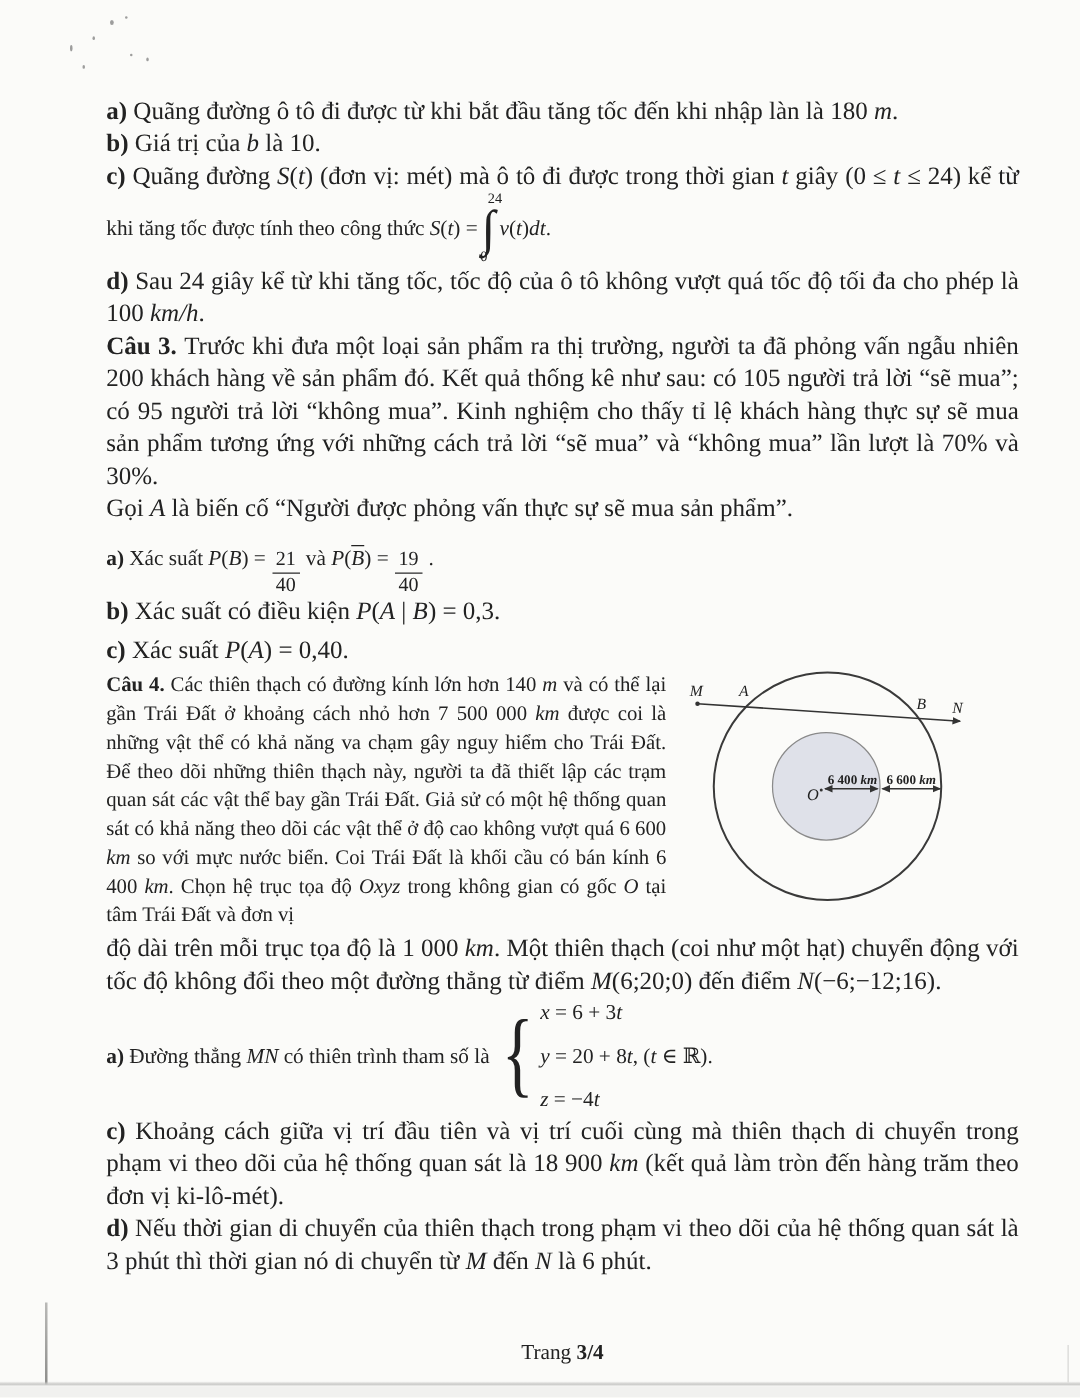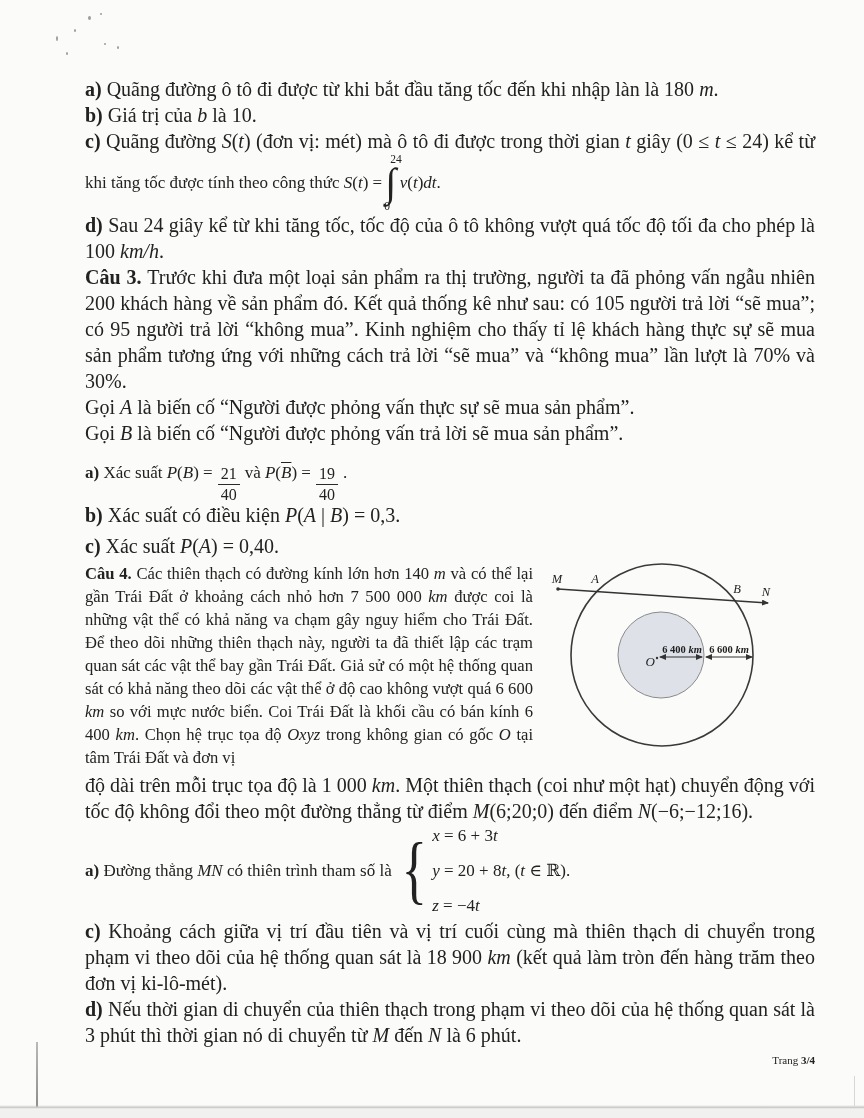--- a/index.html
+++ b/index.html
@@ -32,21 +32,21 @@
   
   .cases-row{min-height:76px;display:flex;align-items:center;}
   .brace{font-size:76px;font-weight:400;line-height:.85;transform:scaleX(.7);margin:0 0 4px 4px;color:#222;}
   .cases{display:inline-flex;flex-direction:column;gap:11px;font-size:17px;line-height:24px;}
   
   .q4block{overflow:visible;}
   .q4block::after{content:"";display:block;clear:both;}
   .fig{float:right;width:272px;height:206px;margin:0 0 4px 10px;}
   .tight{font-size:16.6px;line-height:23px;}
   .q4b-line{line-height:25px;}
-  .footer{font-size:11px;line-height:24px;text-align:right;}
+  .footer{font-size:17px;line-height:24px;text-align:center;margin-top:48px;}
   
   .speck{position:absolute;background:#7d7d7d;border-radius:50%;opacity:.75;}
   .left-hairline{position:absolute;left:36px;top:1042px;width:2px;height:66px;background:linear-gradient(#b9b9b7,#8d8d8b);}
   .bottom-paper{position:absolute;left:0;top:1109px;width:864px;height:9px;background:#f1f1ef;}
   .bottom-line{position:absolute;left:0;top:1105px;width:864px;height:4px;
     background:linear-gradient(180deg,rgba(220,220,218,0),#c9c9c7 60%,rgba(235,235,233,.4));}
   .right-hairline{position:absolute;left:854px;top:1076px;width:1px;height:30px;background:#d7d7d5;}
   svg text{font-family:"Liberation Serif","DejaVu Serif",serif;}
 </style>
 </head>
@@ -65,21 +65,20 @@
       <span class="int-glyph">∫</span>
       <span class="int-lower">0</span>
     </span>
     <span><span class="i">v</span><span>(</span><span class="i">t</span><span>)</span><span class="i">dt</span><span>.</span></span>
   </div>
 
   <p class="line"><span class="b">d) </span><span>Sau 24 giây kể từ khi tăng tốc, tốc độ của ô tô không vượt quá tốc độ tối đa cho phép là 100 </span><span class="i">km/h</span><span>.</span></p>
 
   <p class="line"><span class="b">Câu 3. </span><span>Trước khi đưa một loại sản phẩm ra thị trường, người ta đã phỏng vấn ngẫu nhiên 200 khách hàng về sản phẩm đó. Kết quả thống kê như sau: có 105 người trả lời “sẽ mua”; có 95 người trả lời “không mua”. Kinh nghiệm cho thấy tỉ lệ khách hàng thực sự sẽ mua sản phẩm tương ứng với những cách trả lời “sẽ mua” và “không mua” lần lượt là 70% và 30%.</span></p>
   <p class="line"><span>Gọi </span><span class="i">A</span><span> là biến cố “Người được phỏng vấn thực sự sẽ mua sản phẩm”.</span></p>
-  <p class="line"><span>Gọi </span><span class="i">B</span><span> là biến cố “Người được phỏng vấn trả lời sẽ mua sản phẩm”.</span></p>
 
   <div class="formula-row frac-row">
     <span><span class="b">a) </span><span>Xác suất </span><span class="i">P</span><span>(</span><span class="i">B</span><span>) = </span></span>
     <span class="frac">
       <span class="num">21</span>
       <span class="den">40</span>
     </span>
     <span><span> và </span><span class="i">P</span><span>(</span><span class="i ol">B</span><span>) = </span></span>
     <span class="frac">
       <span class="num">19</span>

